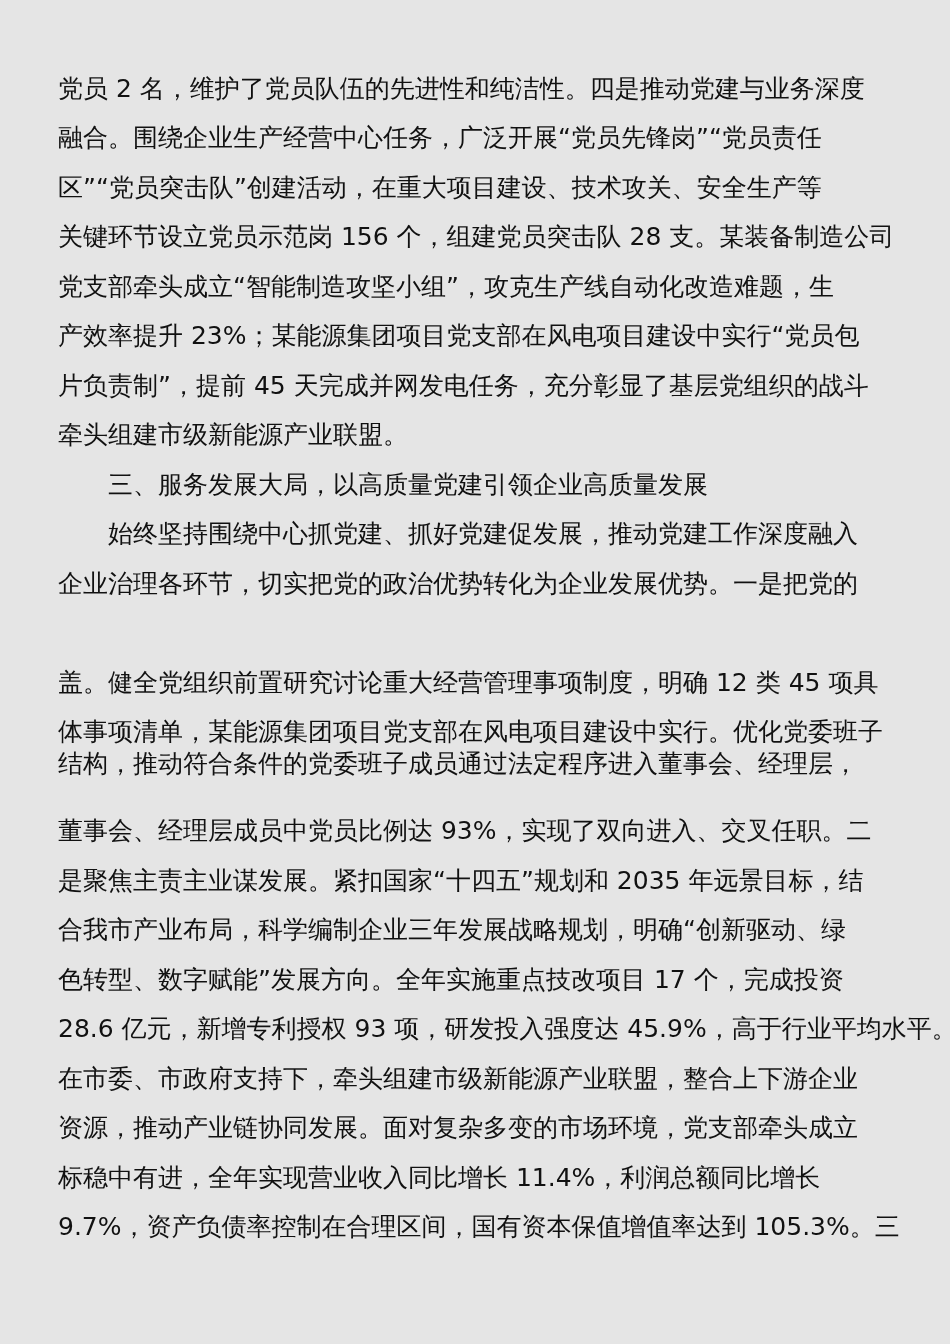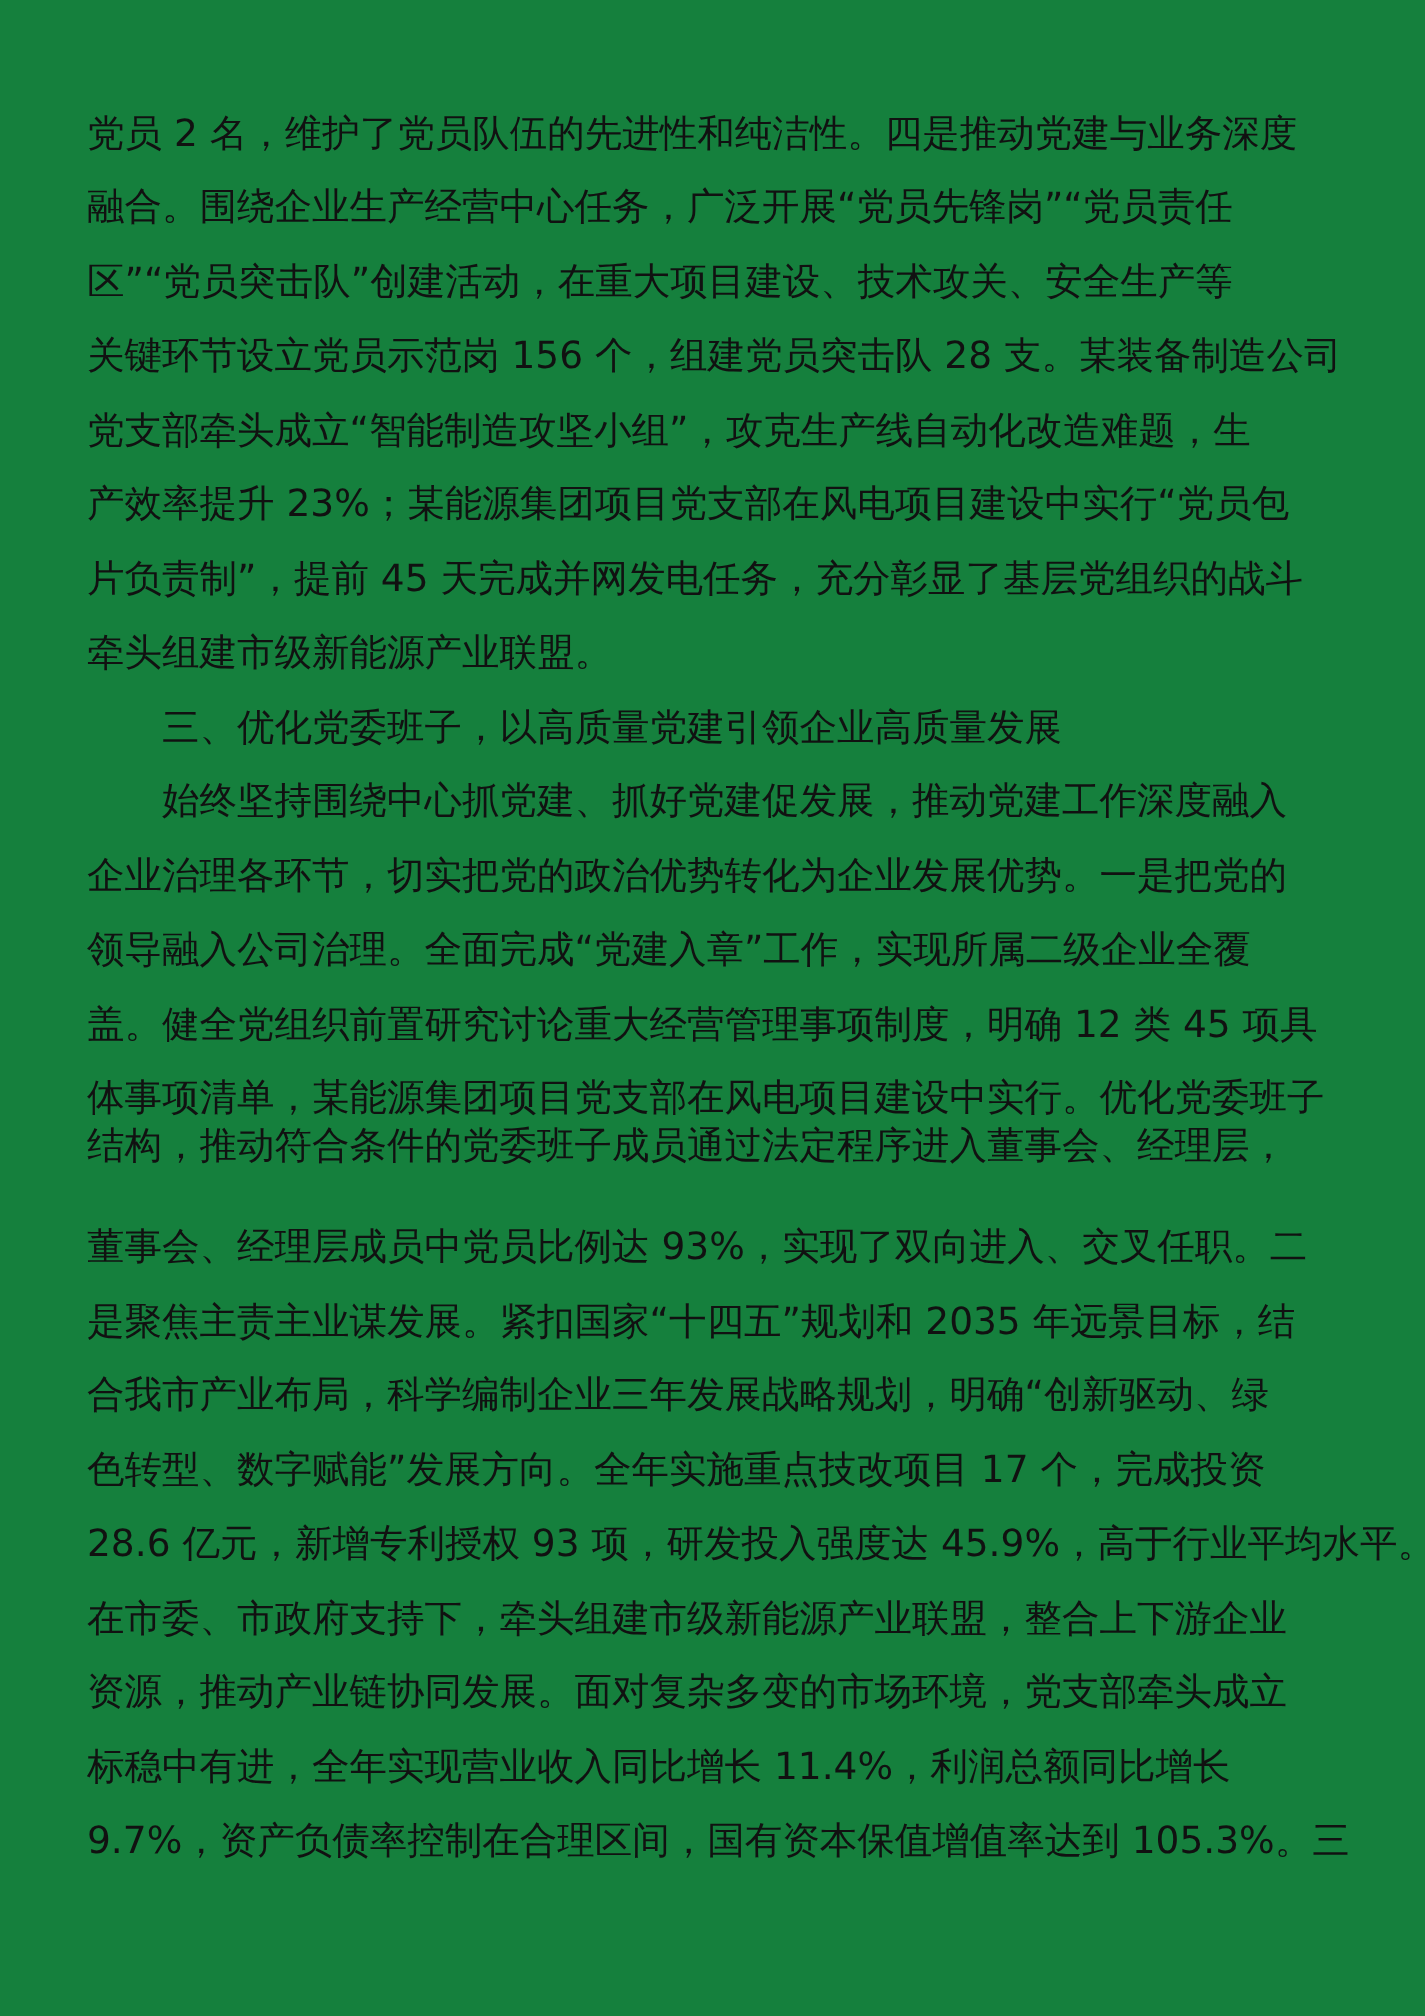--- a/index.html
+++ b/index.html
@@ -1,18 +1,18 @@
 <!DOCTYPE html>
 <html><head>
 <meta charset="utf-8">
 <style>
   html, body { margin: 0; padding: 0; background: #ffffff; }
   body { width: 950px; height: 1344px; position: relative; overflow: hidden; }
   .page {
-    position: absolute; left: 0; top: 0; width: 950px; height: 1344px; background: #15803d;
+    position: absolute; left: 0; top: 0; width: 950px; height: 1344px; background: #e5e5e5;
   }
   .line {
     position: absolute;
     left: 58px;
     white-space: nowrap;
     font-family: "DejaVu Sans", sans-serif;
     font-size: 25px;
     color: #111111;
     height: 34px;
     line-height: 34px;
@@ -26,24 +26,23 @@
 
 <div class="page">
   <div class="line" style="top:72px">党员 2 名，维护了党员队伍的先进性和纯洁性。四是推动党建与业务深度</div>
   <div class="line" style="top:171px">区”“党员突击队”创建活动，在重大项目建设、技术攻关、安全生产等</div>
   <div class="line" style="top:121px">融合。围绕企业生产经营中心任务，广泛开展“党员先锋岗”“党员责任</div>
   <div class="line" style="top:220px">关键环节设立党员示范岗 156 个，组建党员突击队 28 支。某装备制造公司</div>
   <div class="line" style="top:270px">党支部牵头成立“智能制造攻坚小组”，攻克生产线自动化改造难题，生</div>
   <div class="line" style="top:319px">产效率提升 23%；某能源集团项目党支部在风电项目建设中实行“党员包</div>
   <div class="line" style="top:369px">片负责制”，提前 45 天完成并网发电任务，充分彰显了基层党组织的战斗</div>
   <div class="line" style="top:418px">牵头组建市级新能源产业联盟。</div>
-  <div class="line indent heading" style="top:468px">三、优化党委班子，以高质量党建引领企业高质量发展</div>
+  <div class="line indent heading" style="top:468px">三、服务发展大局，以高质量党建引领企业高质量发展</div>
   <div class="line indent" style="top:517px">始终坚持围绕中心抓党建、抓好党建促发展，推动党建工作深度融入</div>
   <div class="line" style="top:567px">企业治理各环节，切实把党的政治优势转化为企业发展优势。一是把党的</div>
-  <div class="line" style="top:616px">领导融入公司治理。全面完成“党建入章”工作，实现所属二级企业全覆</div>
   <div class="line" style="top:666px">盖。健全党组织前置研究讨论重大经营管理事项制度，明确 12 类 45 项具</div>
   <div class="line" style="top:715px">体事项清单，某能源集团项目党支部在风电项目建设中实行。优化党委班子</div>
   <div class="line" style="top:747px">结构，推动符合条件的党委班子成员通过法定程序进入董事会、经理层，</div>
   <div class="line" style="top:814px">董事会、经理层成员中党员比例达 93%，实现了双向进入、交叉任职。二</div>
   <div class="line" style="top:864px">是聚焦主责主业谋发展。紧扣国家“十四五”规划和 2035 年远景目标，结</div>
   <div class="line" style="top:913px">合我市产业布局，科学编制企业三年发展战略规划，明确“创新驱动、绿</div>
   <div class="line" style="top:963px">色转型、数字赋能”发展方向。全年实施重点技改项目 17 个，完成投资</div>
   <div class="line" style="top:1012px">28.6 亿元，新增专利授权 93 项，研发投入强度达 45.9%，高于行业平均水平。</div>
   <div class="line" style="top:1062px">在市委、市政府支持下，牵头组建市级新能源产业联盟，整合上下游企业</div>
   <div class="line" style="top:1111px">资源，推动产业链协同发展。面对复杂多变的市场环境，党支部牵头成立</div>

